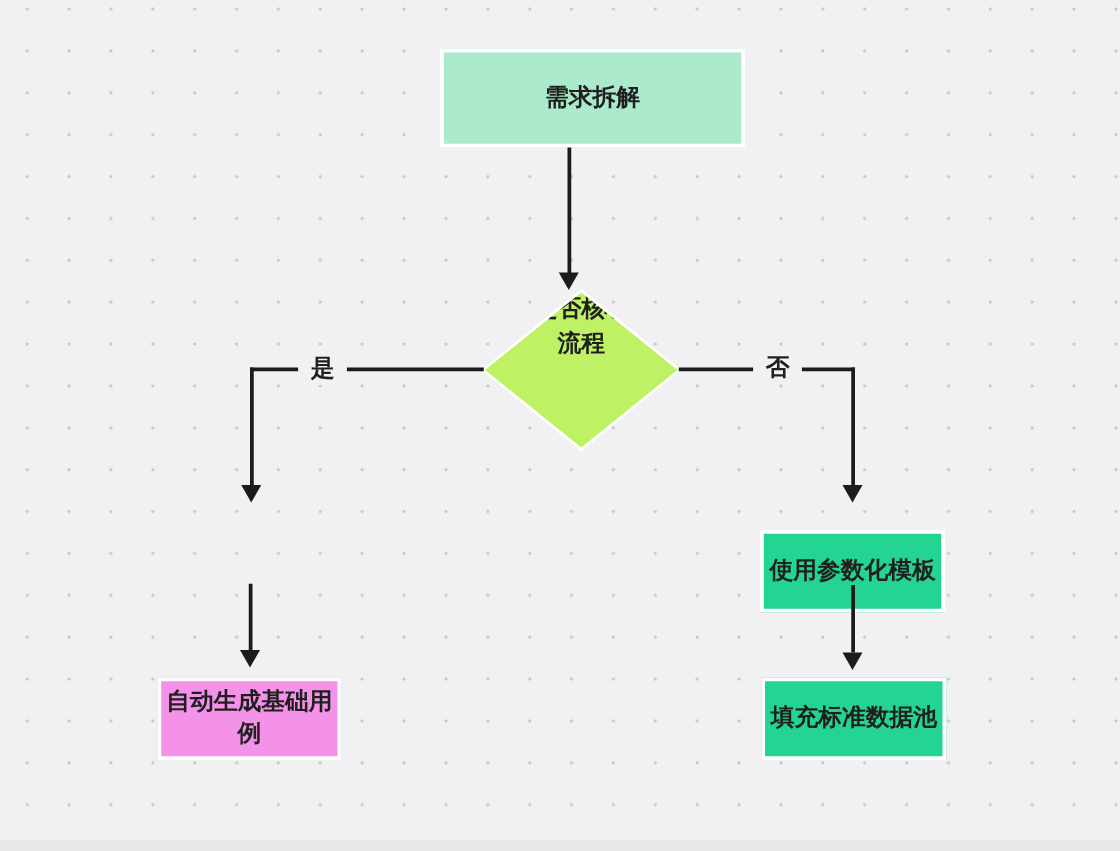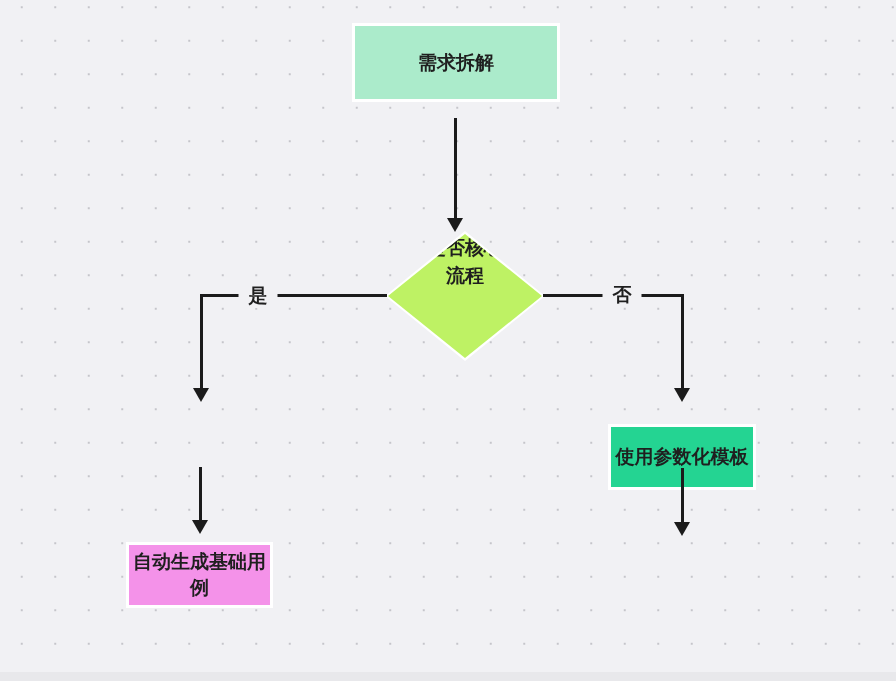--- a/index.html
+++ b/index.html
@@ -24,21 +24,21 @@
     align-items: center;
     justify-content: center;
     text-align: center;
     font-weight: 700;
     font-size: 19px;
     line-height: 26px;
     border: 3px solid #ffffff;
     color: #1f1f1f;
     cursor: default;
   }
-  #node-start         { left: 352px; top: 23px;  width: 208px; height: 79px; background: #abebcb; }
+  #node-start         { left: 352px; top: 39px;  width: 244px; height: 79px; background: #abebcb; }
   #node-bdd           { left: 126px; top: 402px; width: 147px; height: 65px; background: #f492e9; }
   #node-auto-case     { left: 126px; top: 542px; width: 147px; height: 66px; background: #f492e9; padding: 2px; }
   #node-param-template{ left: 608px; top: 424px; width: 148px; height: 66px; background: #24d492; }
   #node-data-pool     { left: 609px; top: 542px; width: 148px; height: 66px; background: #24d492; }
 
   
   .diamond-outer {
     position: absolute;
     left: 385px; top: 231px;
     width: 160px; height: 130px;
@@ -143,15 +143,18 @@
     <span>自动生成基础用例</span>
   </div>
 
   <div class="node" id="node-param-template">
     <span>使用参数化模板</span>
   </div>
 
   <div class="line" id="edge-template-pool-line"></div>
   <div class="head" id="edge-template-pool-head"></div>
 
+  <div class="node" id="node-data-pool">
+    <span>填充标准数据池</span>
+  </div>
 
   <div class="bottom-strip"></div>
 </div>
 
 </body></html>

